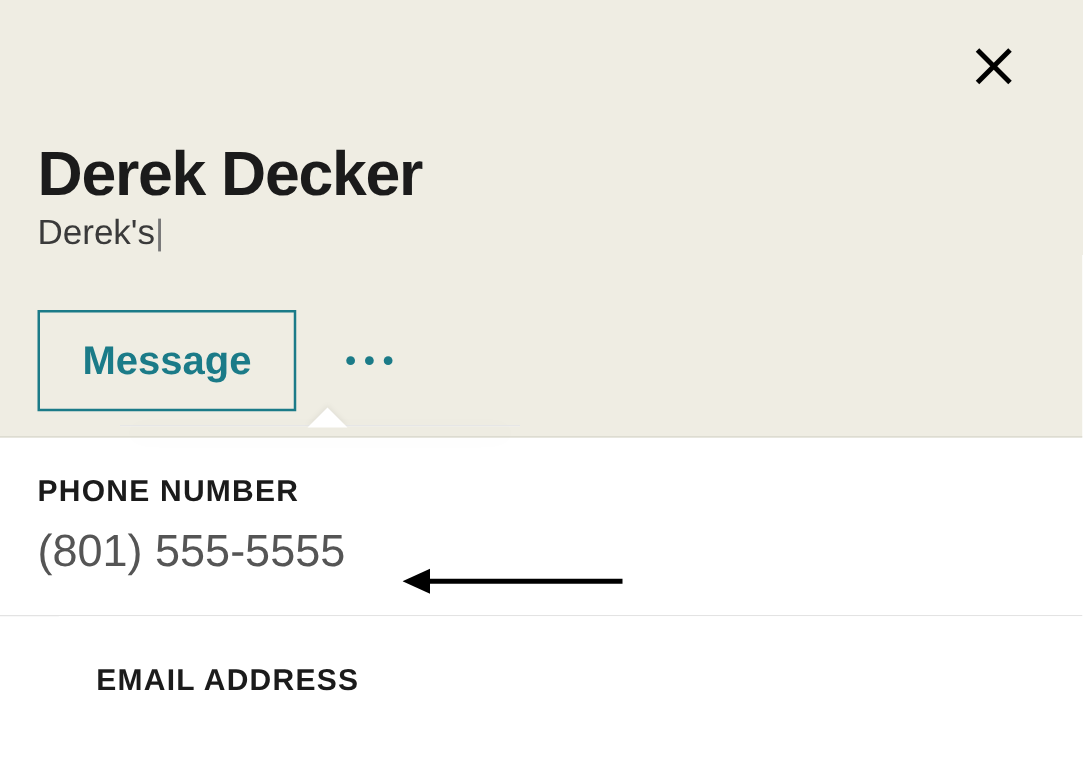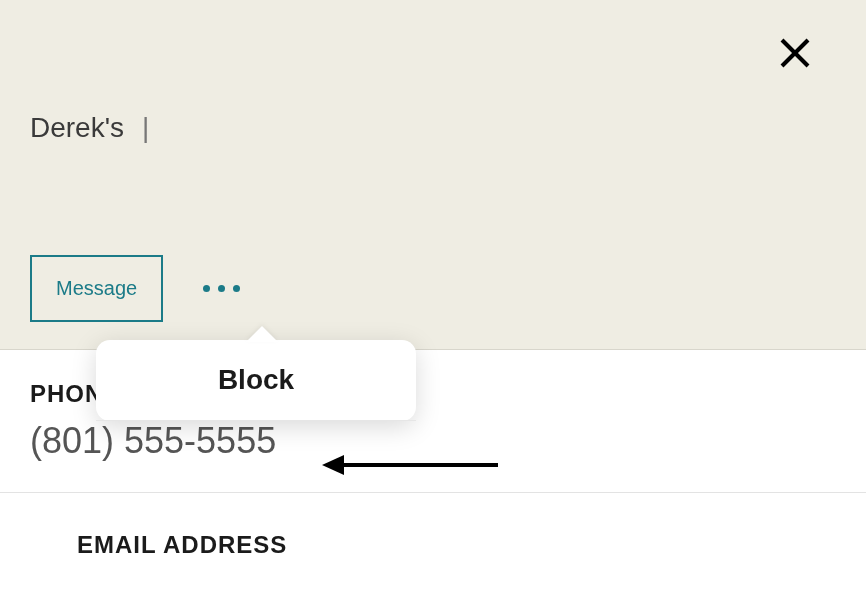--- a/index.html
+++ b/index.html
@@ -31,43 +31,42 @@
       letter-spacing: -1px;
       color: #1b1b1b;
       font-stretch: condensed;
     }
     .contact-sub {
       margin-top: 2px;
       font-size: 28px;
       color: #3a3a3a;
       display: flex;
       align-items: center;
-      gap: 18px;
     }
     .sub-sep {
       color: #777;
       font-weight: 300;
     }
     .action-bar {
       background: #efede3;
       padding: 22px 30px 22px 30px;
       display: flex;
       align-items: center;
       gap: 30px;
       border-bottom: 1px solid #d8d6cc;
       position: relative;
       height: 122px;
     }
     .message-button {
       border: 2px solid #1b7b88;
       background: transparent;
       color: #1b7b88;
-      font-size: 20px;
-      font-weight: 400;
-      padding: 20px 24px;
+      font-size: 32px;
+      font-weight: 700;
+      padding: 20px 34px;
       cursor: pointer;
       font-family: inherit;
     }
     .more-button {
       display: flex;
       align-items: center;
       gap: 8px;
       background: none;
       border: none;
       cursor: pointer;
@@ -149,20 +148,21 @@
 </head>
 <body>
 
 <div class="header">
   <div class="close-icon">
     <svg viewBox="0 0 30 30" width="30" height="30">
       <line x1="2" y1="2" x2="28" y2="28" stroke="#000" stroke-width="4"></line>
       <line x1="28" y1="2" x2="2" y2="28" stroke="#000" stroke-width="4"></line>
     </svg>
   </div>
+  <h1 class="contact-name">Derek Decker</h1>
   <div class="contact-sub">
     <span>Derek's</span>
     <span class="sub-sep">|</span>
   </div>
 </div>
 
 <div class="action-bar">
   <button class="message-button">Message</button>
   <button class="more-button">
     <span class="dot"></span>
@@ -174,20 +174,19 @@
 <div class="content-section">
   <div class="section-label">PHONE NUMBER</div>
   <div class="phone-number">(801) 555-5555</div>
 </div>
 
 <div class="content-section email">
   <div class="section-label">EMAIL ADDRESS</div>
 </div>
 
 <div class="popover">
-  <div class="popover-item">Block</div>
   <div class="popover-divider"></div>
 </div>
 
 <svg class="annotation-arrow" width="178" height="26">
   <line x1="176" y1="13" x2="10" y2="13" stroke="#000" stroke-width="4"></line>
   <polygon points="0,13 22,3 22,23" fill="#000"></polygon>
 </svg>
 
 </body></html>

